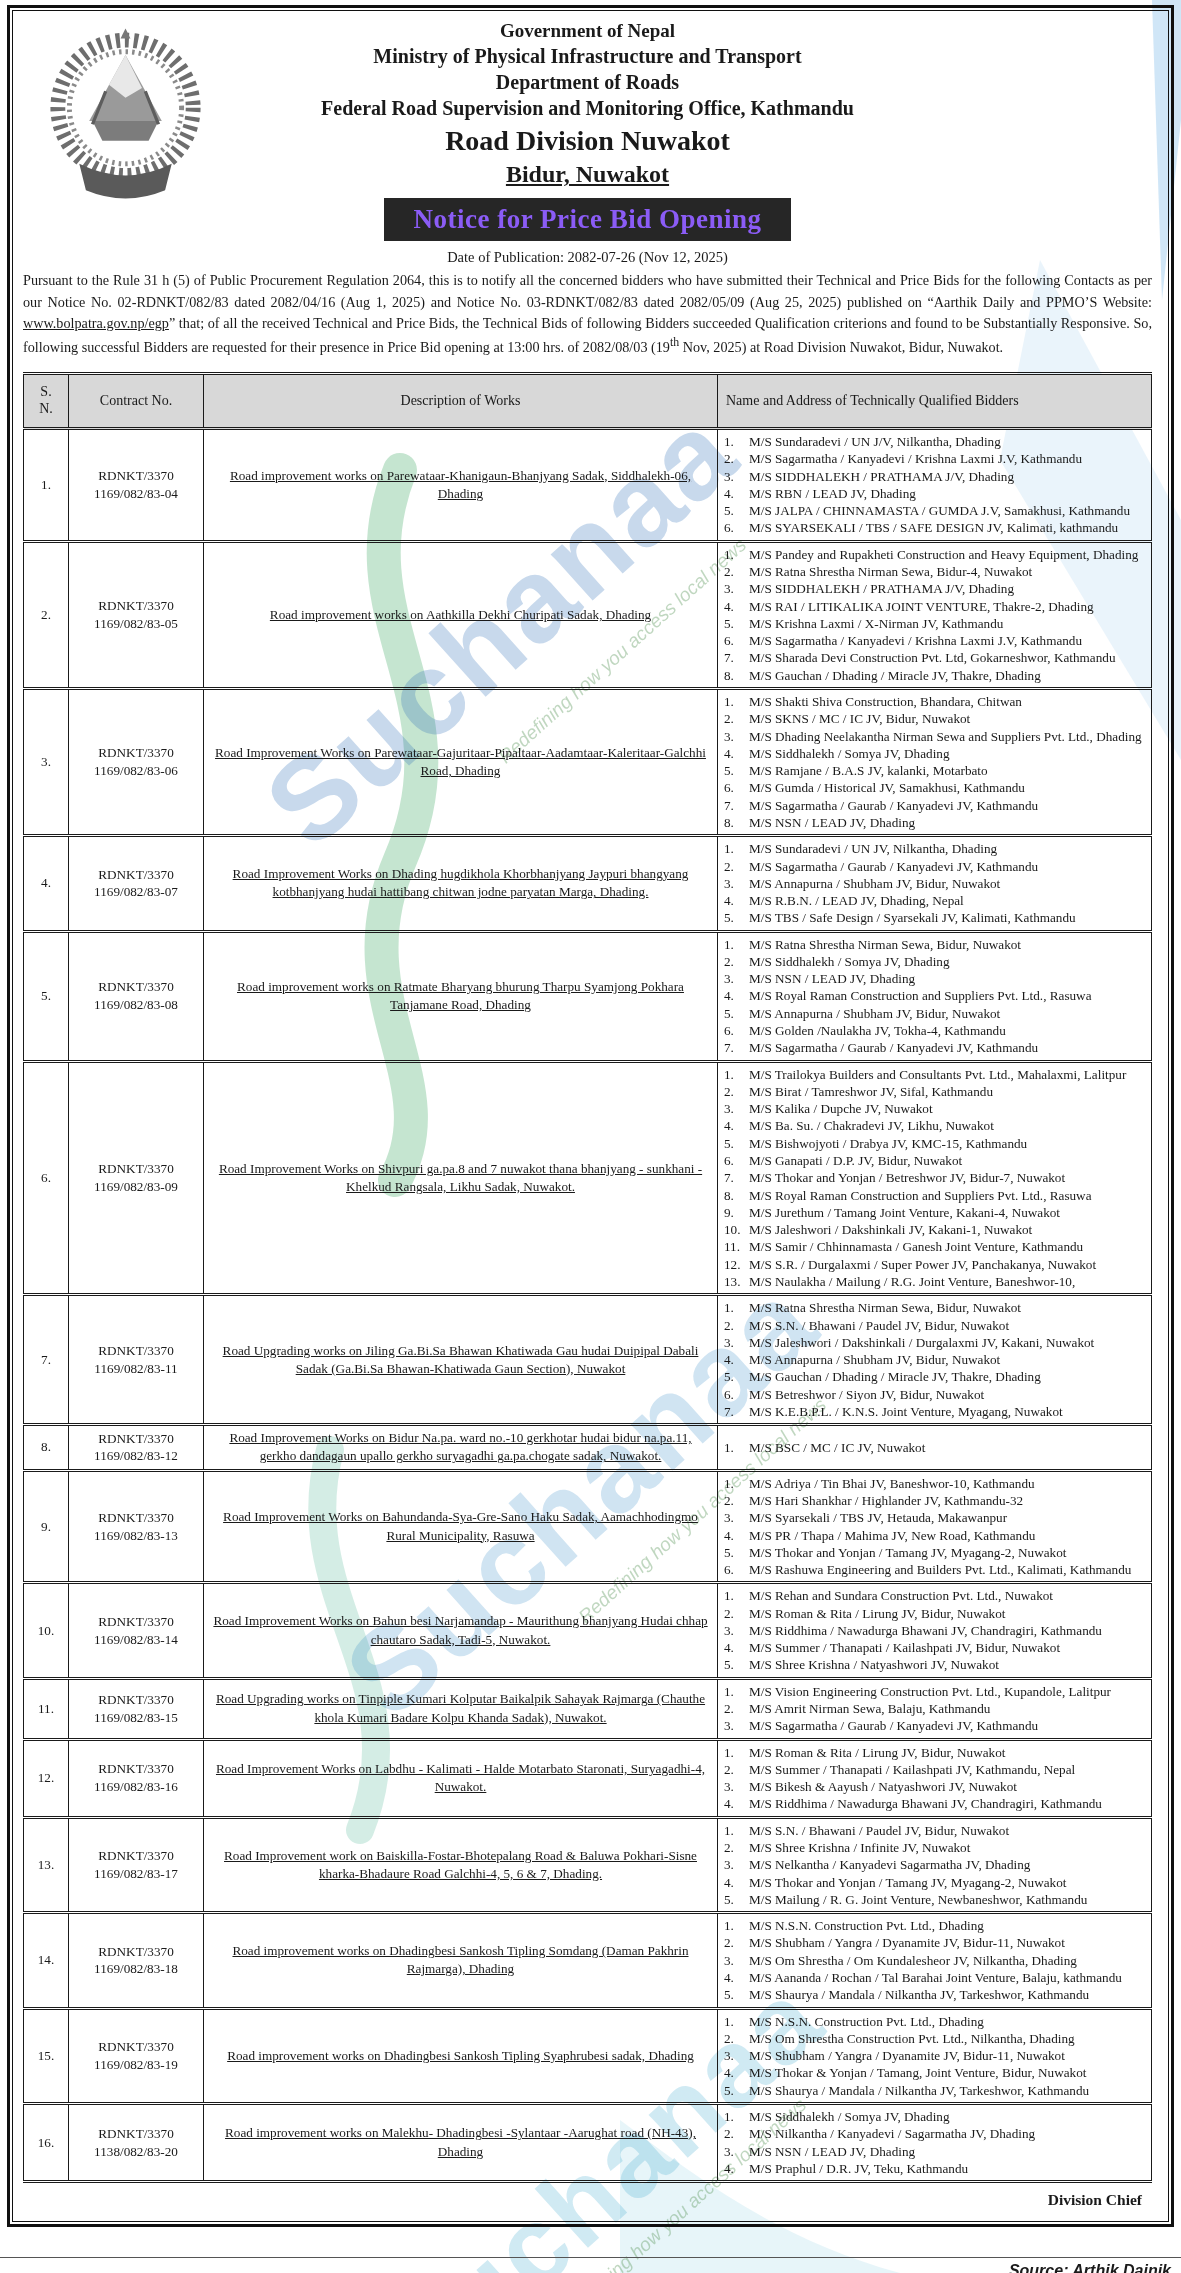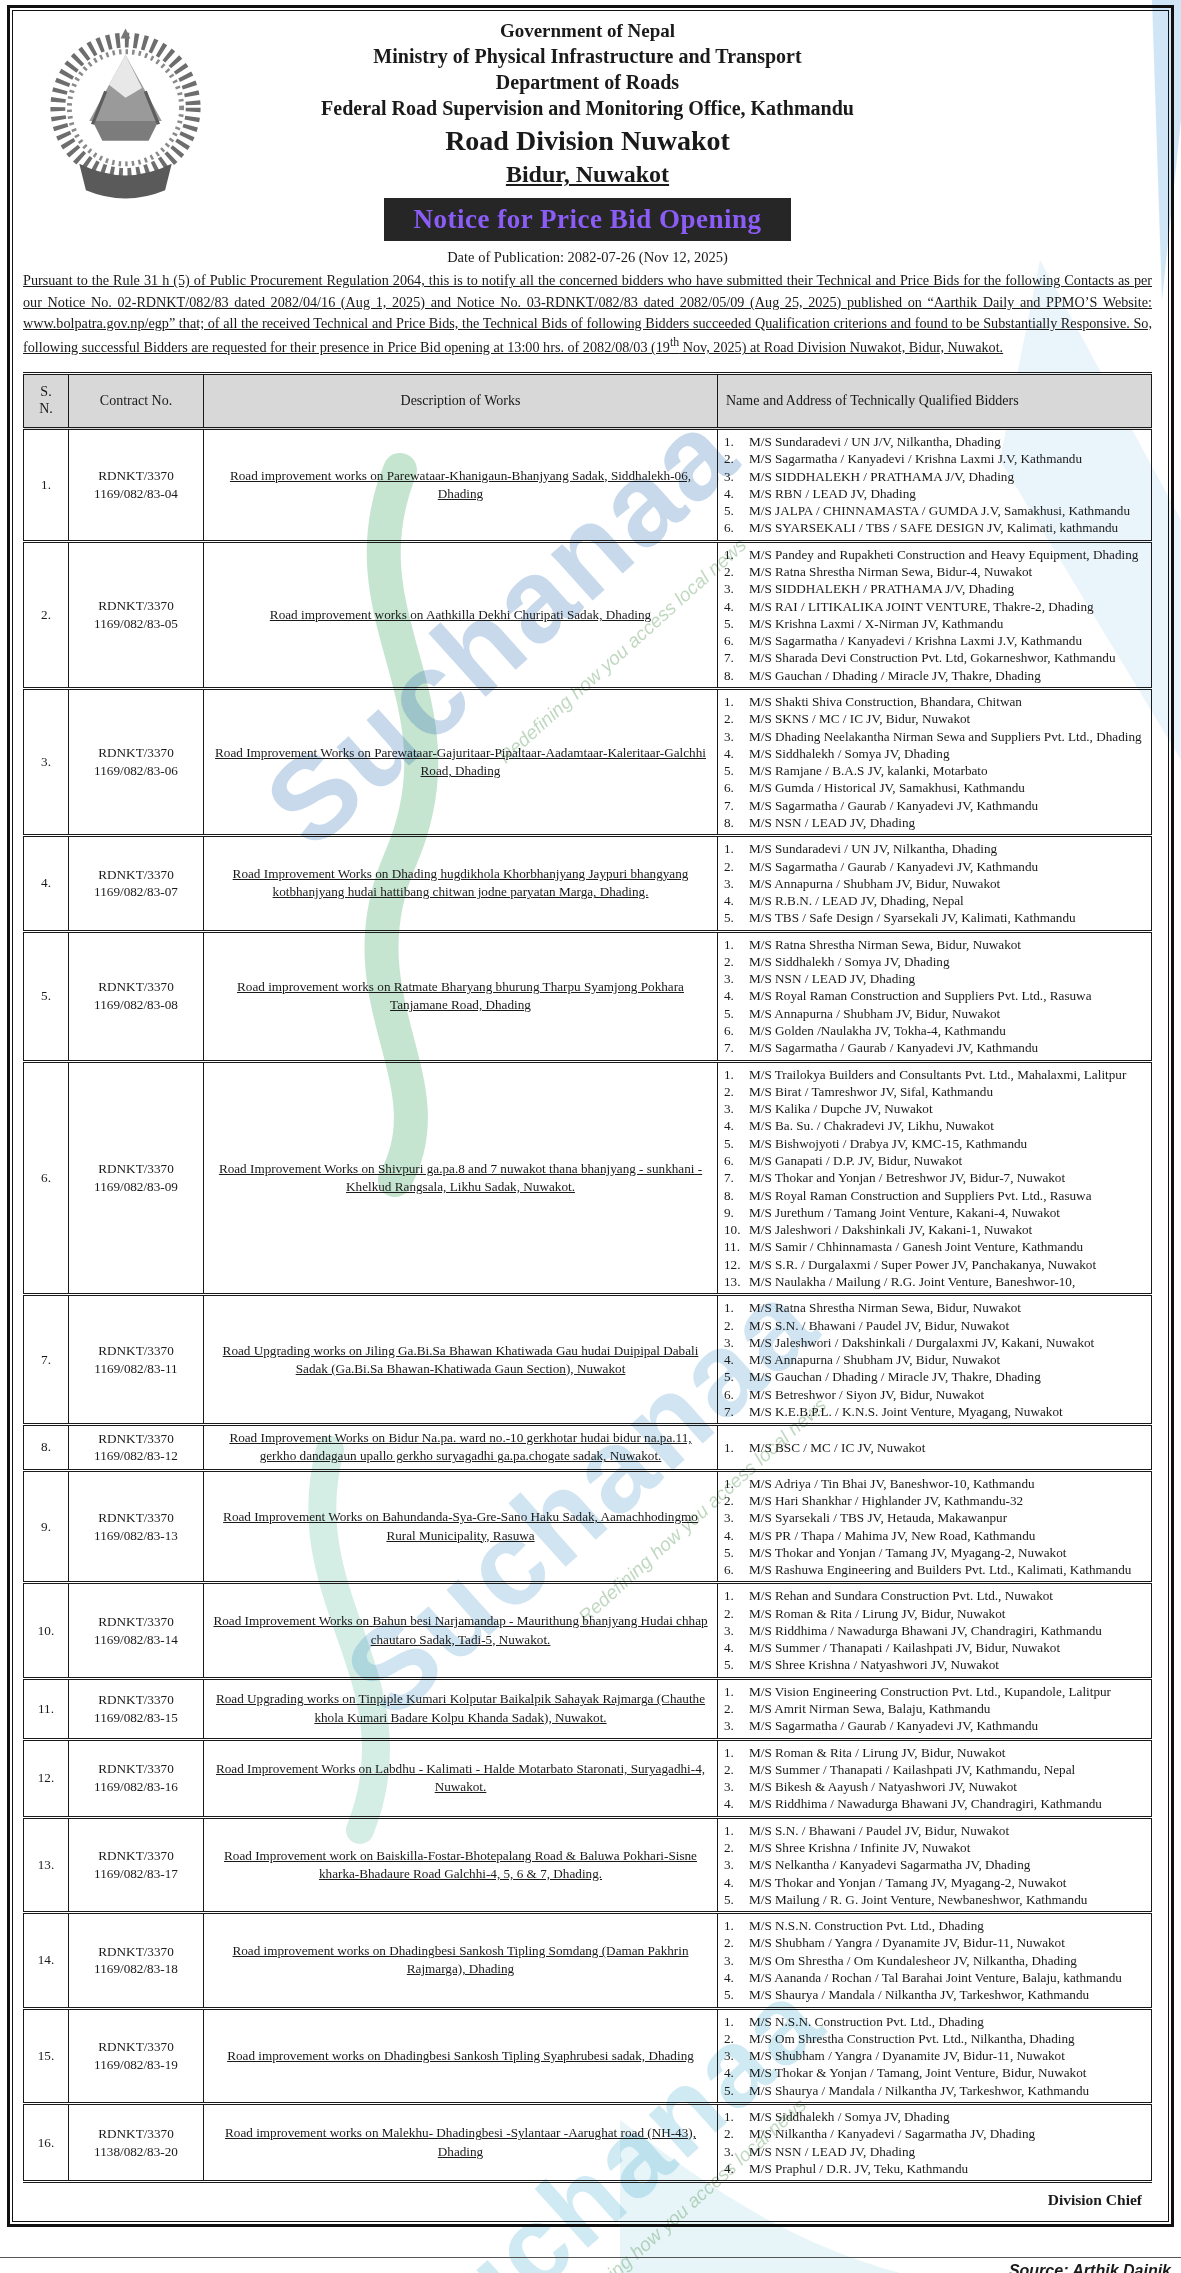--- a/index.html
+++ b/index.html
@@ -29,21 +29,21 @@
   .logo{position:absolute;left:20px;top:2px;width:165px;height:190px;}
   .h-line1{font-size:19px;font-weight:bold;line-height:1.25;}
   .h-line2,.h-line3,.h-line4{font-size:20px;font-weight:bold;line-height:1.3;}
   .h-division{font-size:28px;font-weight:bold;line-height:1.3;margin-top:2px;}
   .h-location{font-size:24px;font-weight:bold;line-height:1.3;text-decoration:underline;}
   .notice-band{display:inline-block;background:#262626;color:#8b5cf6;font-size:27px;font-weight:bold;
                padding:6px 30px;margin-top:8px;letter-spacing:0.5px;}
   .pub-date{font-size:14.5px;margin-top:8px;}
 
   
-  .intro{font-size:14.2px;line-height:1.5;text-align:justify;margin-top:4px;text-decoration:underline;}
+  .intro{font-size:14.2px;line-height:1.5;text-align:justify;margin-top:4px;}
   .intro .weblink{text-decoration:underline;}
 
   
   table.notice{width:100%;border-collapse:collapse;margin-top:7px;font-size:13.2px;}
   table.notice th, table.notice td{border-left:1.5px solid #1a1a1a;border-right:1.5px solid #1a1a1a;
         border-top:3px double #1a1a1a;border-bottom:3px double #1a1a1a;}
   thead th{background:#d8d8d8;font-weight:normal;font-size:14px;padding:9px 4px;}
   th.c-sn{width:36px;white-space:pre-line;line-height:1.2;}
   th.c-contract{width:126px;}
   th.c-desc{width:505px;}

